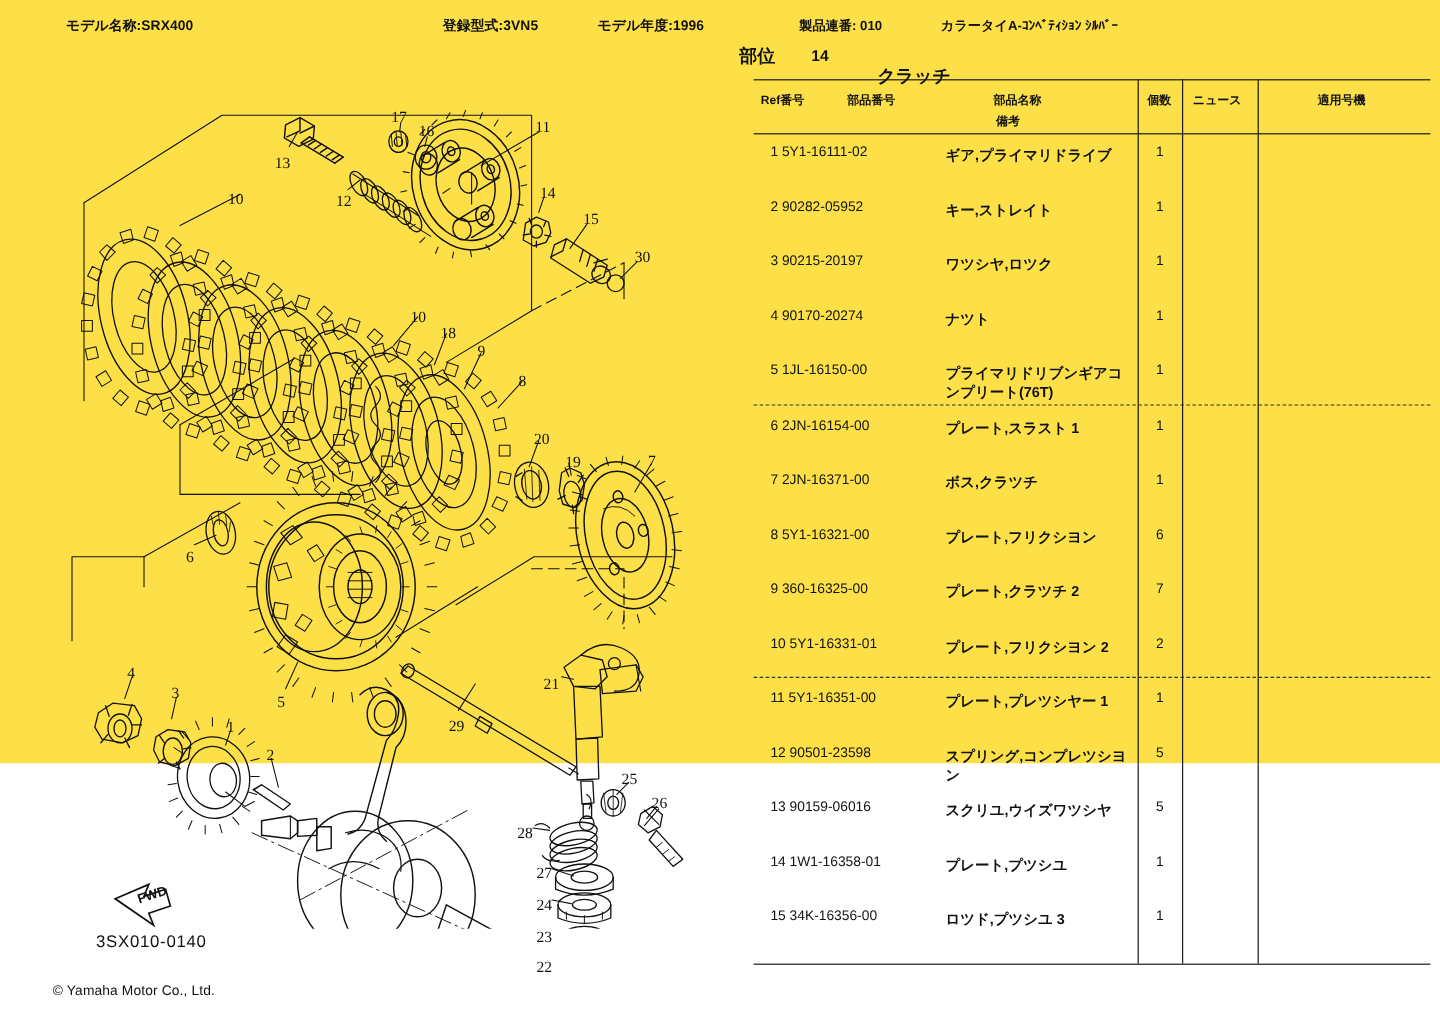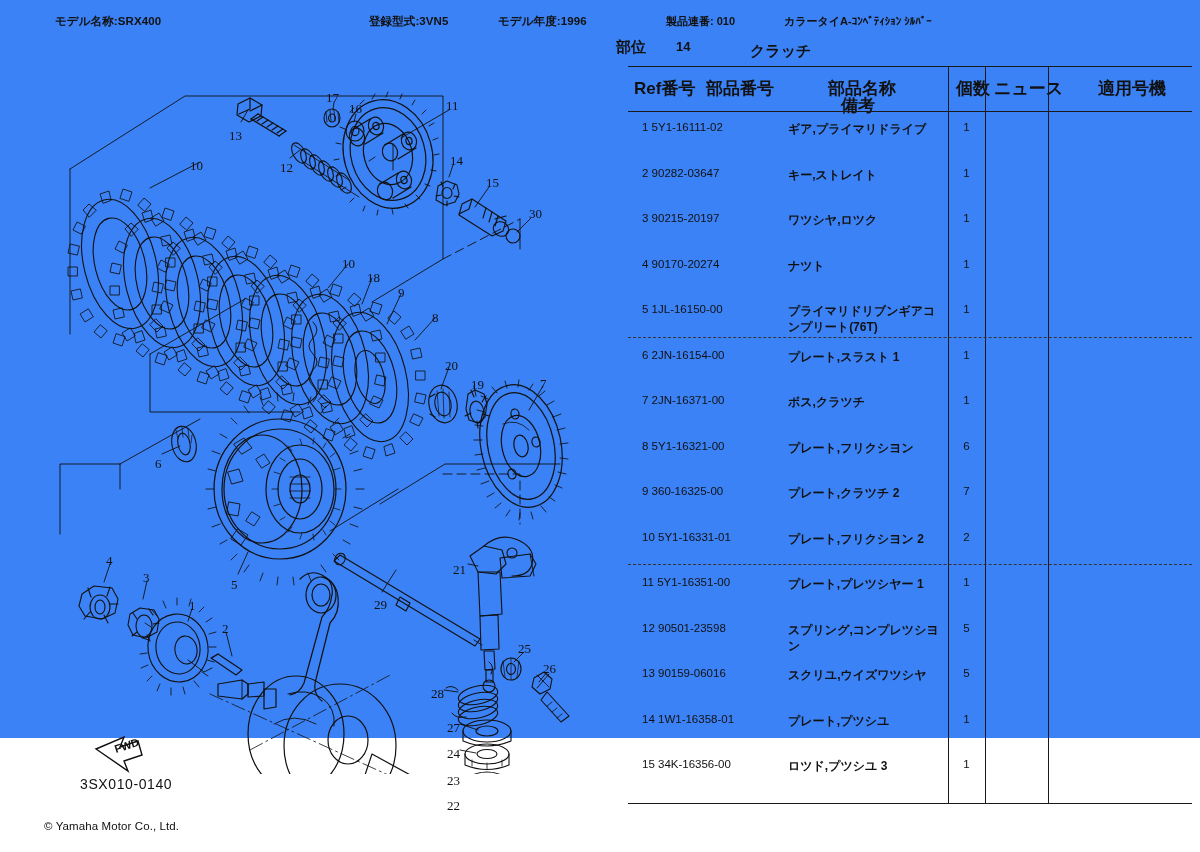--- a/index.html
+++ b/index.html
@@ -11,22 +11,22 @@
     width: 1200px;
     height: 852px;
     font-family: "Liberation Sans", "DejaVu Sans", sans-serif;
     color: #111111;
     overflow: hidden;
     position: relative;
   }
   .page {
     position: relative;
     width: 1200px;
-    height: 738px;
-    background: #3b82f6;
+    height: 636px;
+    background: #fde047;
   }
 
   
   .left-panel {
     position: absolute;
     left: 0; top: 0;
     width: 600px; height: 852px;
   }
   .meta-row {
     position: absolute;
@@ -90,21 +90,21 @@
 
   .rp-section {
     position: absolute;
     top: 38px; left: 8px;
     width: 584px; height: 22px;
     font-size: 15px;
     font-weight: bold;
   }
   .rp-sec-label { position: absolute; left: 0;   top: 0; }
   .rp-sec-num   { position: absolute; left: 60px; top: 1px; font-size: 13px; }
-  .rp-sec-name  { position: absolute; left: 115px; top: 4px; margin-left: 19px; }
+  .rp-sec-name  { position: absolute; left: 115px; top: 16px; }
 
   
   .ptable {
     position: absolute;
     left: 20px; top: 66px;
     width: 564px;
     height: 738px;
   }
   .rule-top, .rule-head, .rule-bottom {
     position: absolute;
@@ -131,28 +131,28 @@
     position: absolute;
     left: 0; width: 564px;
     height: 0;
     border-top: 1.3px dashed #333;
   }
 
   .thead {
     position: absolute;
     left: 0; top: 0;
     width: 564px; height: 45px;
-    font-size: 17px;
+    font-size: 10px;
     font-weight: bold;
   }
   .th { position: absolute; white-space: nowrap; }
   .th-ref   { left: 6px;   top: 11px; }
   .th-pn    { left: 78px;  top: 11px; }
   .th-name  { left: 200px; top: 11px; }
-  .th-rem   { left: 213px; top: 28px; }
+  .th-rem   { left: 202px; top: 28px; }
   .th-qty   { left: 328px; top: 11px; }
   .th-news  { left: 366px; top: 11px; }
   .th-app   { left: 470px; top: 11px; }
 
   .trow {
     position: absolute;
     left: 0;
     width: 564px;
     font-size: 11.5px;
   }
@@ -732,21 +732,21 @@
       <div class="vline v2"></div>
       <div class="vline v3"></div>
 
       <div id="rows-layer">
           <div class="trow" style="top: 55px;">
             <span class="c-ref">1 5Y1-16111-02</span>
             <span class="c-name">ギア,プライマリドライブ</span>
             <span class="c-qty">1</span>
           </div>
           <div class="trow" style="top: 100.5px;">
-            <span class="c-ref">2 90282-03647</span>
+            <span class="c-ref">2 90282-05952</span>
             <span class="c-name">キー,ストレイト</span>
             <span class="c-qty">1</span>
           </div>
           <div class="trow" style="top: 146px;">
             <span class="c-ref">3 90215-20197</span>
             <span class="c-name">ワツシヤ,ロツク</span>
             <span class="c-qty">1</span>
           </div>
           <div class="trow" style="top: 191.5px;">
             <span class="c-ref">4 90170-20274</span>

